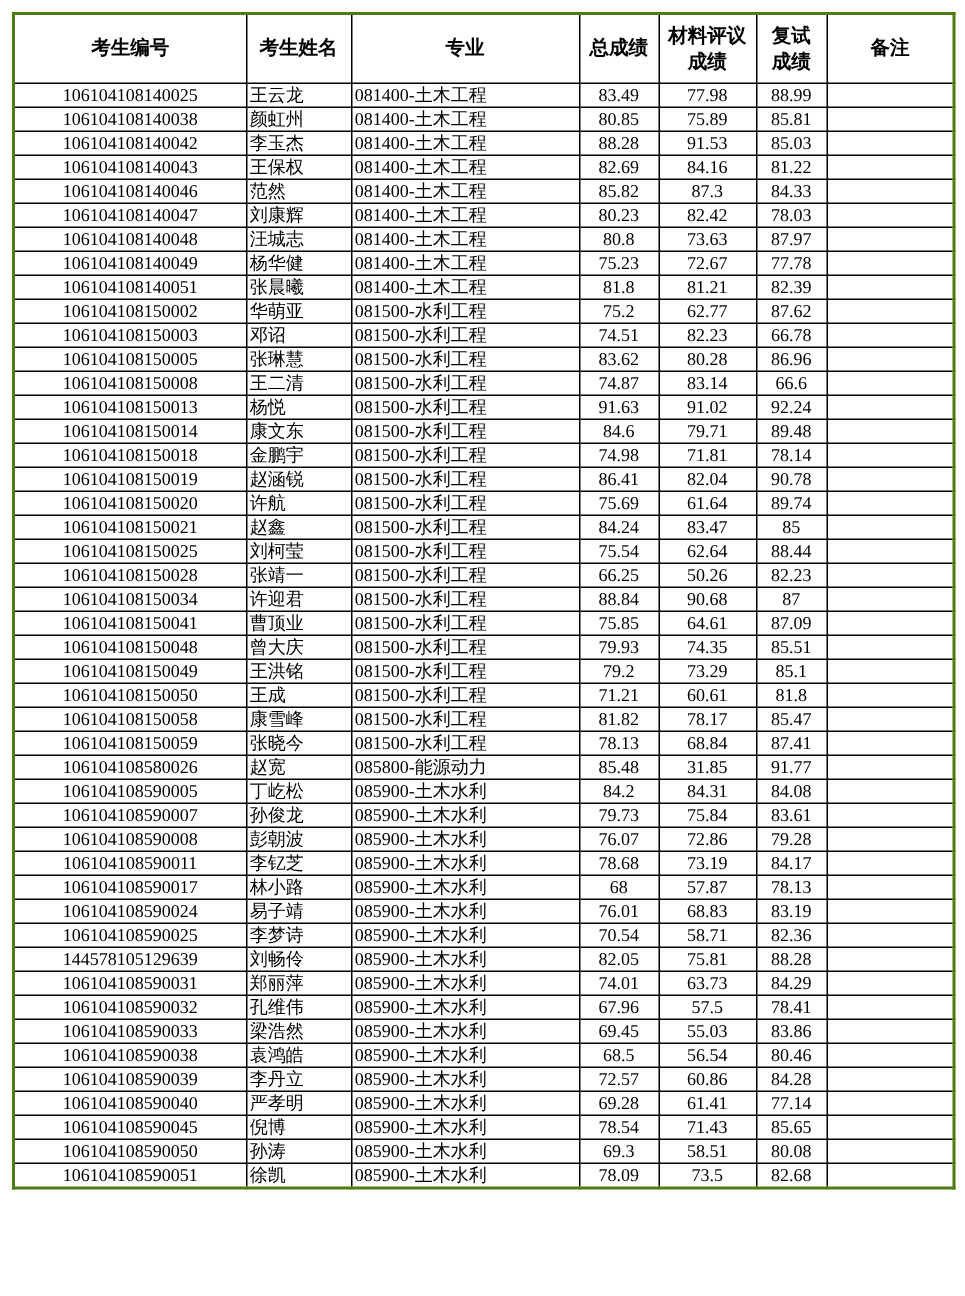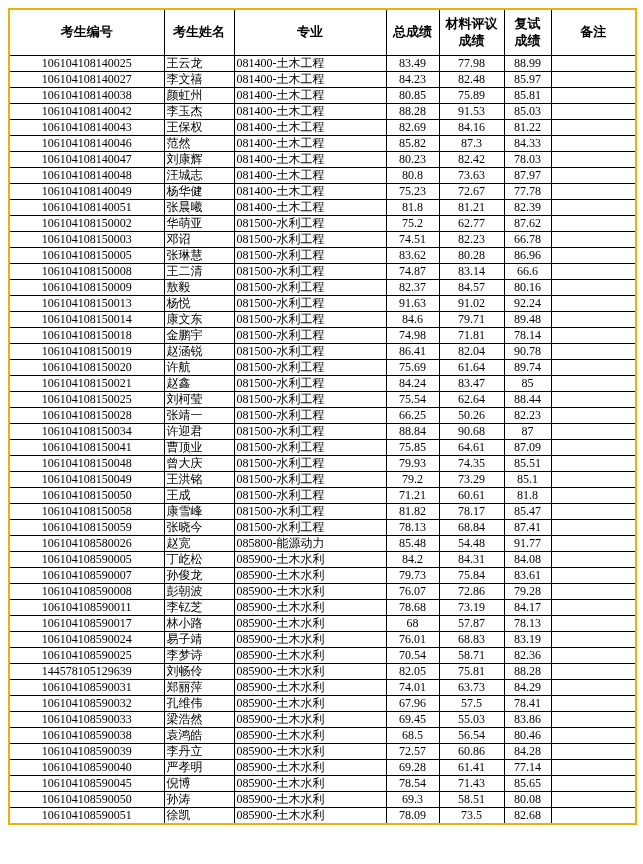--- a/index.html
+++ b/index.html
@@ -4,21 +4,21 @@
 <style>
   html,body{margin:0;padding:0;}
   body{
     width:643px;height:864px;background:#ffffff;position:relative;
     font-family:"Liberation Serif","DejaVu Serif",serif;
     -webkit-font-smoothing:none;
   }
   table.score-table{
     position:absolute;left:8px;top:8px;width:627px;
     border-collapse:collapse;table-layout:fixed;
-    border:2px solid #eab308;
+    border:2px solid #4d7c0f;
   }
   th,td{
     border:1px solid #000;
     padding:0 2px;
     overflow:hidden;
     color:#000;
   }
   th{
     font-weight:bold;
     font-size:13px;
@@ -69,29 +69,20 @@
       <tr>
         <td class="col-0">106104108140025</td>
         <td class="col-1">王云龙</td>
         <td class="col-2">081400-土木工程</td>
         <td class="col-3">83.49</td>
         <td class="col-4">77.98</td>
         <td class="col-5">88.99</td>
         <td class="col-6"></td>
       </tr>
       <tr>
-        <td class="col-0">106104108140027</td>
-        <td class="col-1">李文禧</td>
-        <td class="col-2">081400-土木工程</td>
-        <td class="col-3">84.23</td>
-        <td class="col-4">82.48</td>
-        <td class="col-5">85.97</td>
-        <td class="col-6"></td>
-      </tr>
-      <tr>
         <td class="col-0">106104108140038</td>
         <td class="col-1">颜虹州</td>
         <td class="col-2">081400-土木工程</td>
         <td class="col-3">80.85</td>
         <td class="col-4">75.89</td>
         <td class="col-5">85.81</td>
         <td class="col-6"></td>
       </tr>
       <tr>
         <td class="col-0">106104108140042</td>
@@ -183,29 +174,20 @@
         <td class="col-5">86.96</td>
         <td class="col-6"></td>
       </tr>
       <tr>
         <td class="col-0">106104108150008</td>
         <td class="col-1">王二清</td>
         <td class="col-2">081500-水利工程</td>
         <td class="col-3">74.87</td>
         <td class="col-4">83.14</td>
         <td class="col-5">66.6</td>
-        <td class="col-6"></td>
-      </tr>
-      <tr>
-        <td class="col-0">106104108150009</td>
-        <td class="col-1">敖毅</td>
-        <td class="col-2">081500-水利工程</td>
-        <td class="col-3">82.37</td>
-        <td class="col-4">84.57</td>
-        <td class="col-5">80.16</td>
         <td class="col-6"></td>
       </tr>
       <tr>
         <td class="col-0">106104108150013</td>
         <td class="col-1">杨悦</td>
         <td class="col-2">081500-水利工程</td>
         <td class="col-3">91.63</td>
         <td class="col-4">91.02</td>
         <td class="col-5">92.24</td>
         <td class="col-6"></td>
@@ -334,21 +316,21 @@
         <td class="col-3">78.13</td>
         <td class="col-4">68.84</td>
         <td class="col-5">87.41</td>
         <td class="col-6"></td>
       </tr>
       <tr>
         <td class="col-0">106104108580026</td>
         <td class="col-1">赵宽</td>
         <td class="col-2">085800-能源动力</td>
         <td class="col-3">85.48</td>
-        <td class="col-4">54.48</td>
+        <td class="col-4">31.85</td>
         <td class="col-5">91.77</td>
         <td class="col-6"></td>
       </tr>
       <tr>
         <td class="col-0">106104108590005</td>
         <td class="col-1">丁屹松</td>
         <td class="col-2">085900-土木水利</td>
         <td class="col-3">84.2</td>
         <td class="col-4">84.31</td>
         <td class="col-5">84.08</td>

